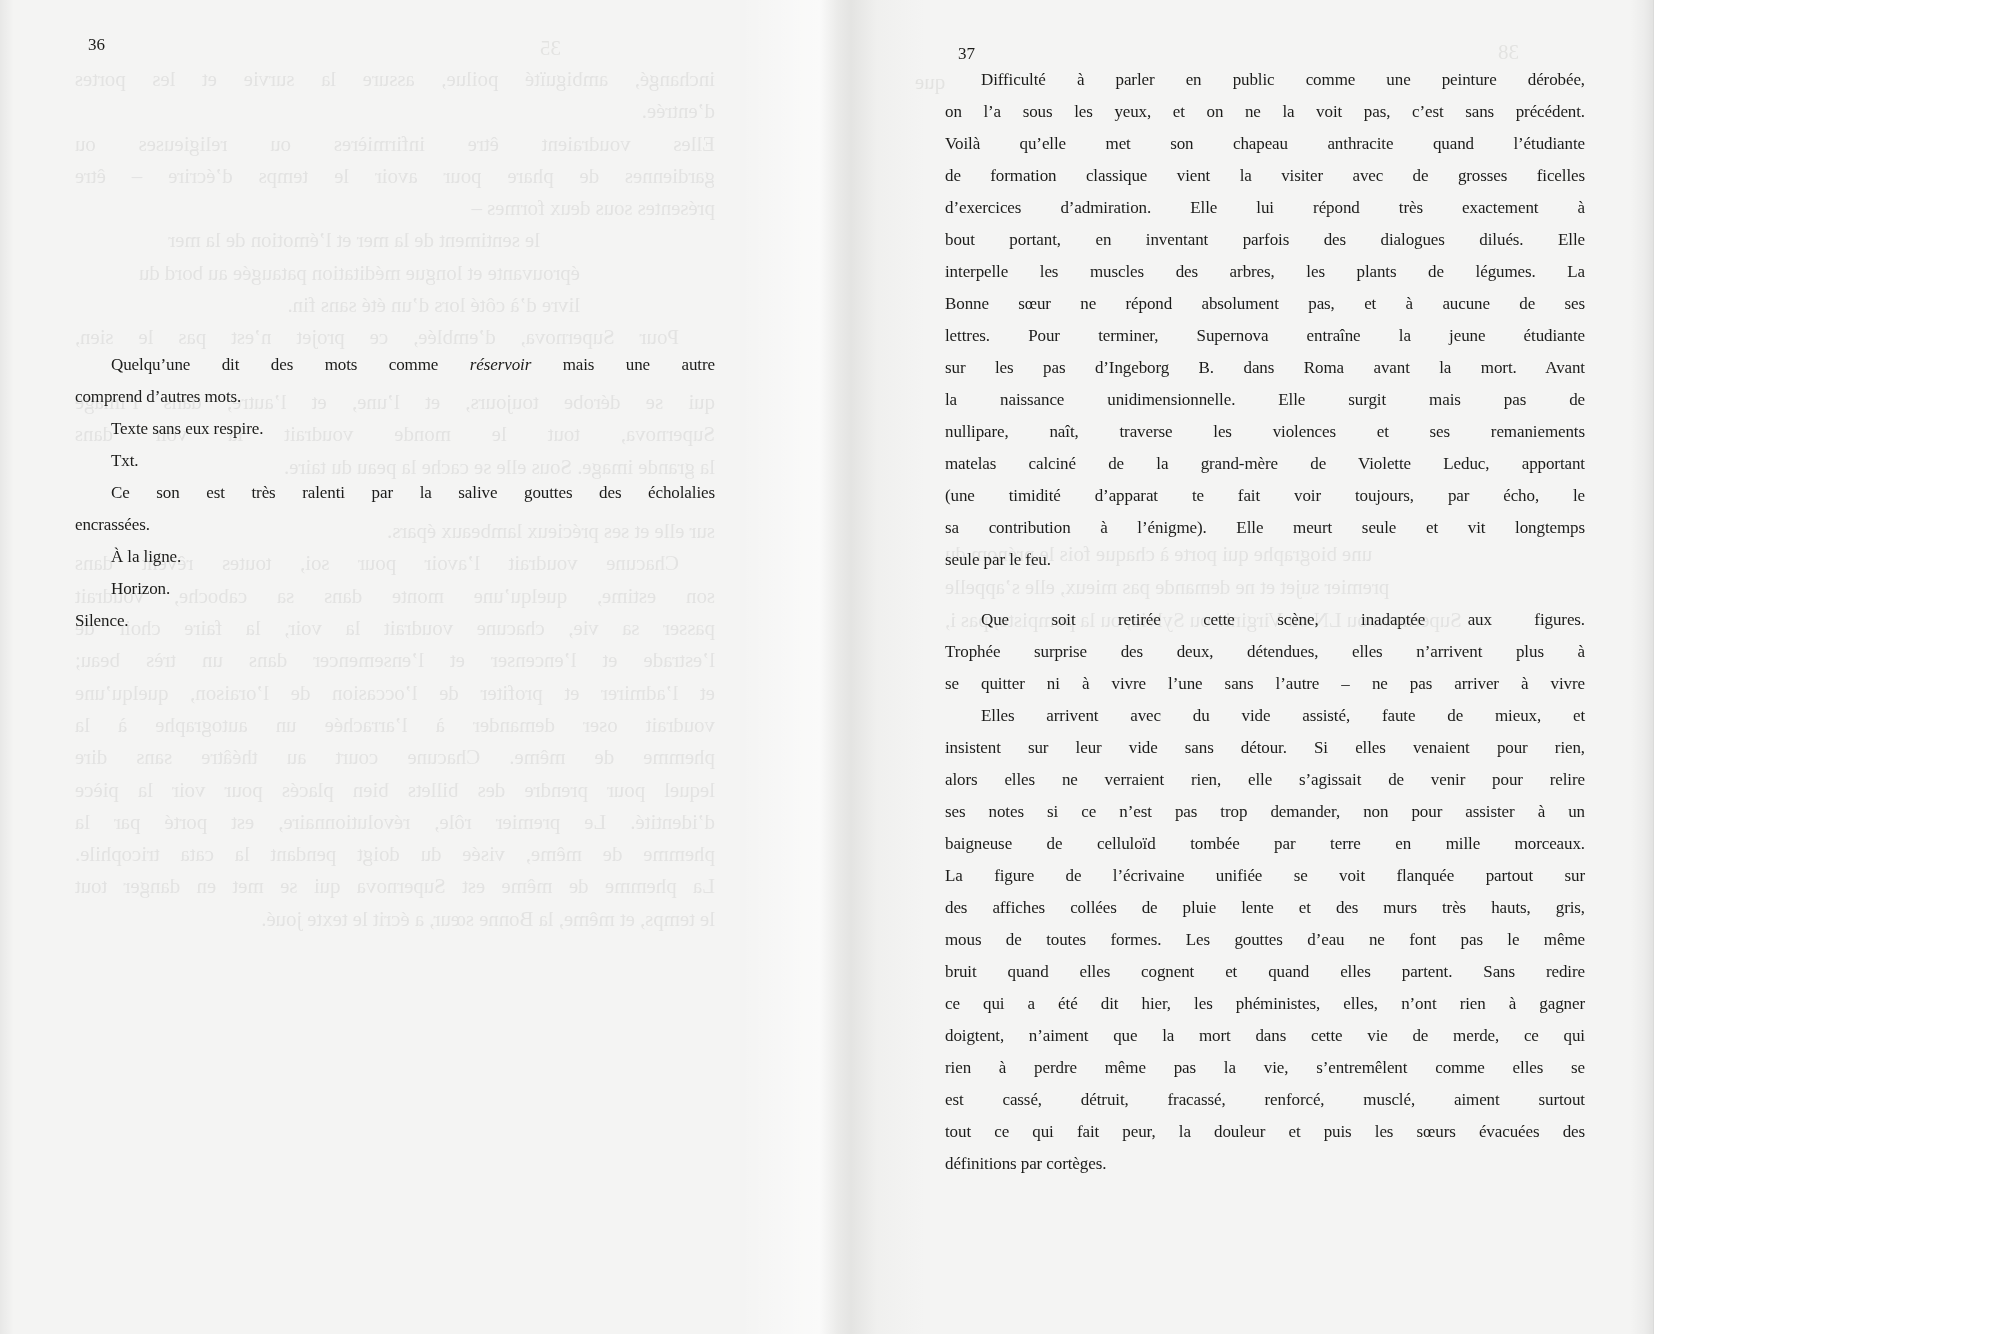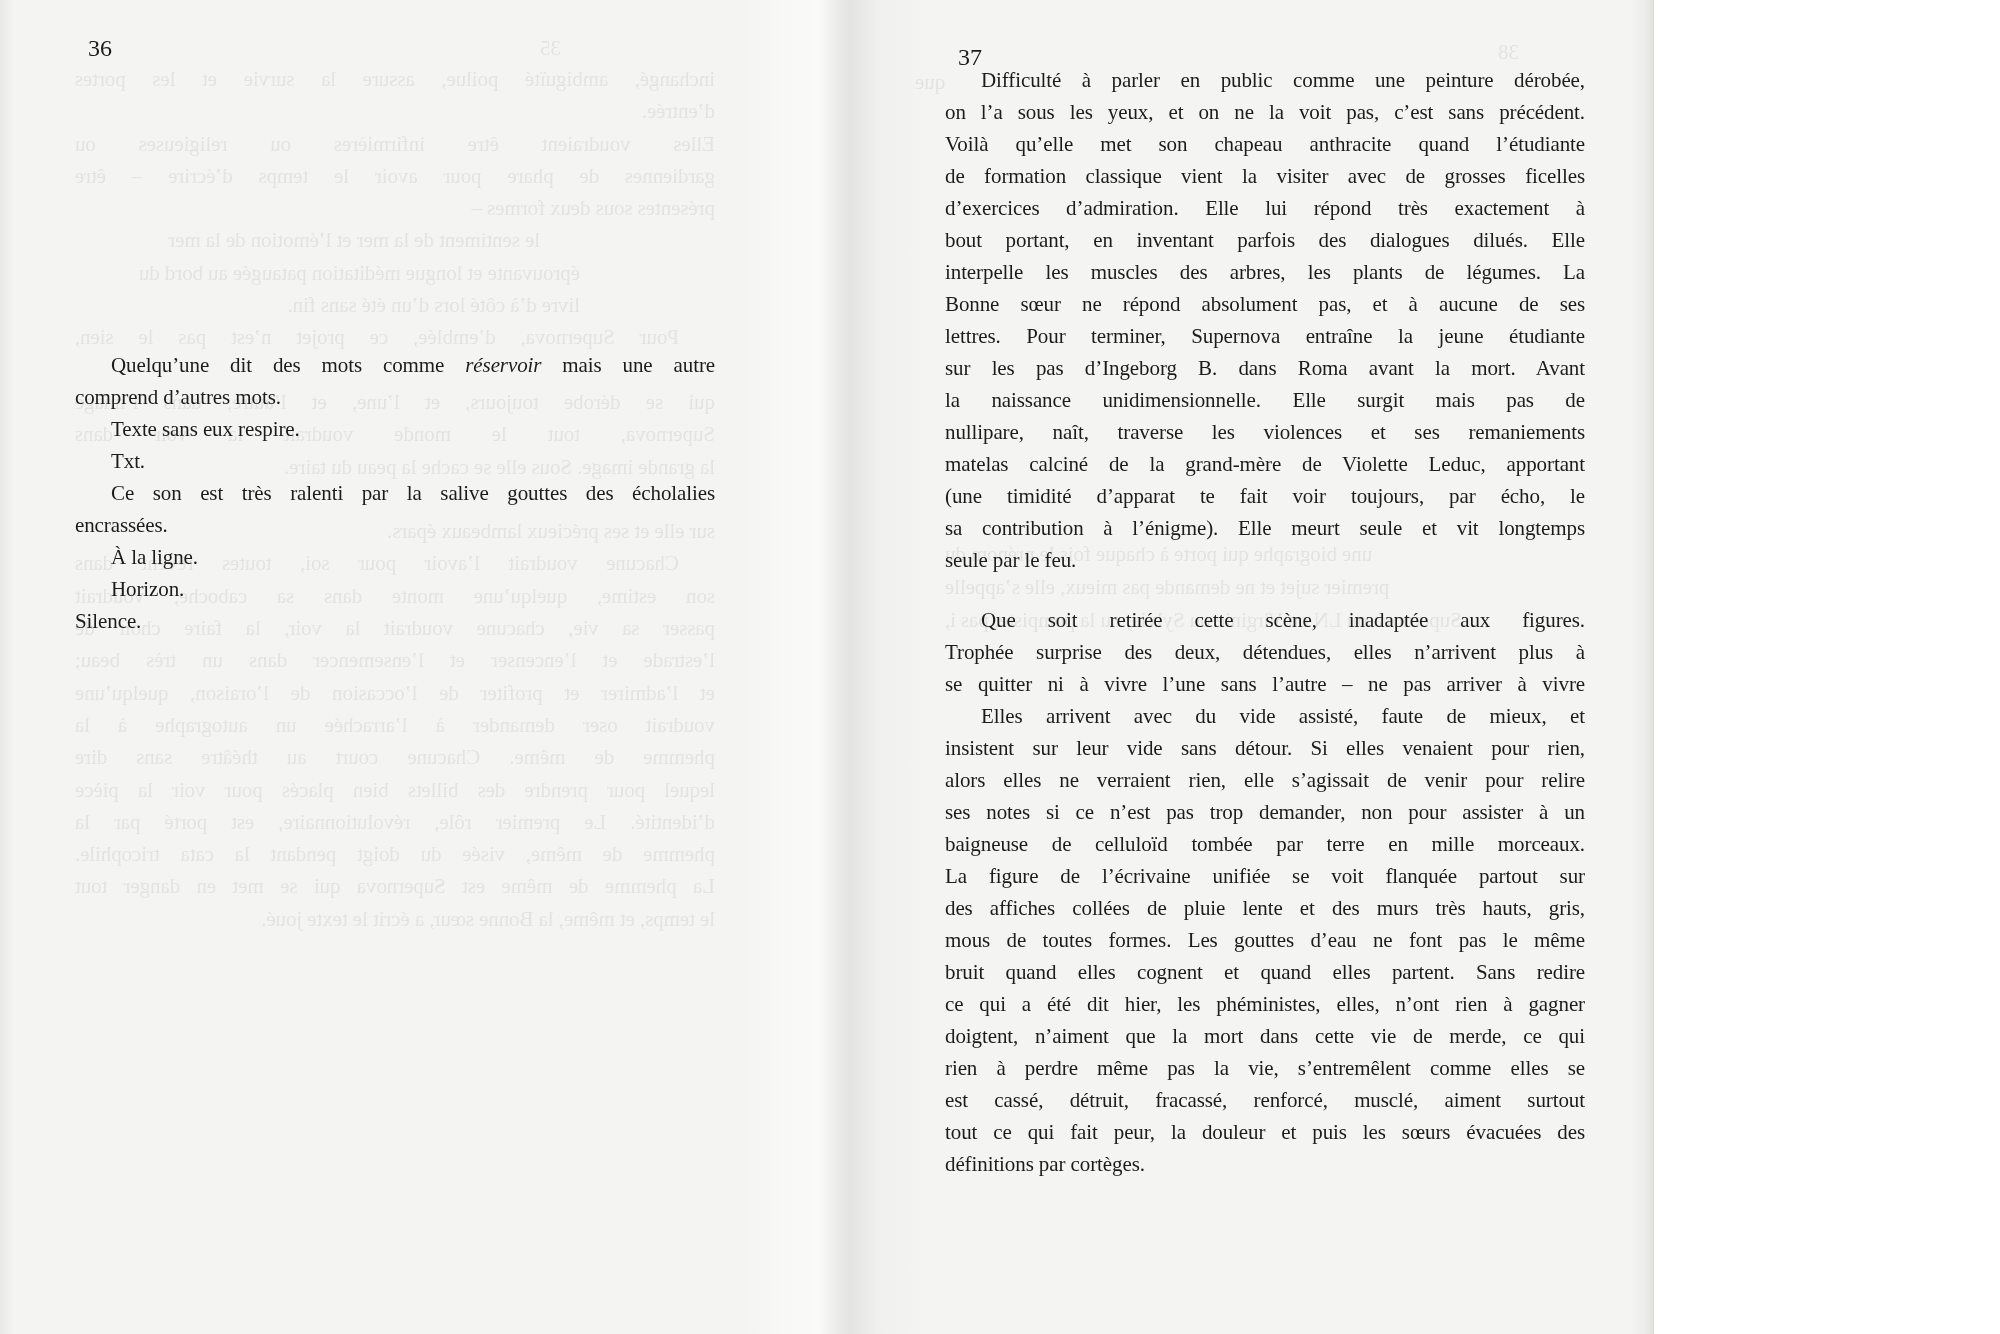--- a/index.html
+++ b/index.html
@@ -30,29 +30,29 @@
       rgba(255,255,255,0) 100%);
   }
   .edge-right{
     position:absolute;left:1630px;top:0;width:24px;height:100%;
     background:linear-gradient(90deg,
       rgba(0,0,0,0) 0%,rgba(0,0,0,0.03) 60%,
       rgba(0,0,0,0.07) 94%,rgba(0,0,0,0.12) 100%);
   }
 
   .pagenum{
-    position:absolute;font-size:24px;color:#1c1c1a;line-height:1;
+    position:absolute;font-size:17px;color:#1c1c1a;line-height:1;
   }
   .pn-left{left:88px;top:36px;}
   .pn-right{left:958px;top:45px;}
 
   
   .main{
     position:absolute;width:640px;
-    font-size:21px;color:#1c1c1a;
+    font-size:17px;color:#1c1c1a;
     letter-spacing:-0.1px;
   }
   .main-left{left:75px;top:349px;}
   .main-right{left:945px;top:64px;}
   .line{
     line-height:32px;min-height:32px;
     text-align:justify;text-align-last:justify;
   }
   .line.last{text-align-last:left;}
   .line.indent{padding-left:36px;}

